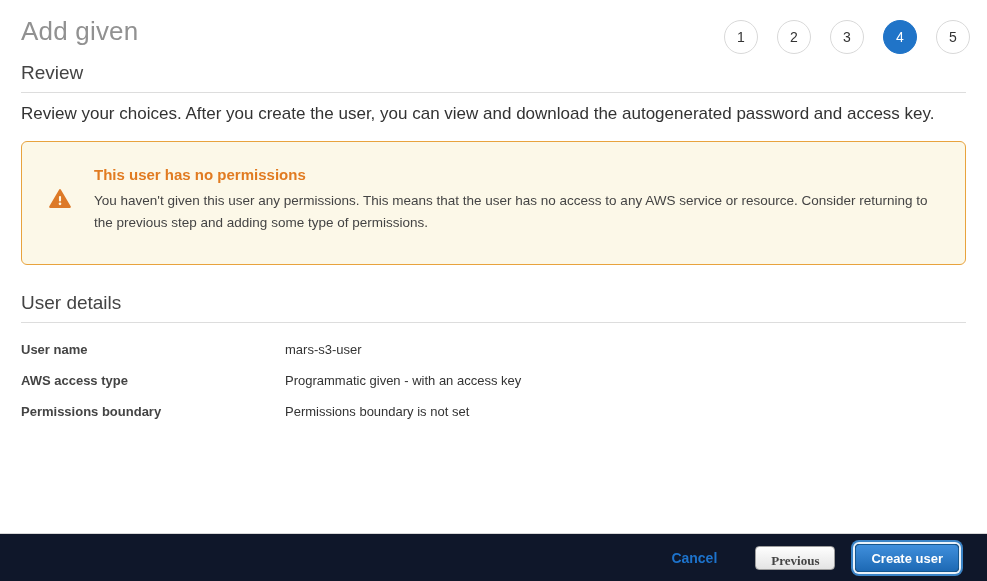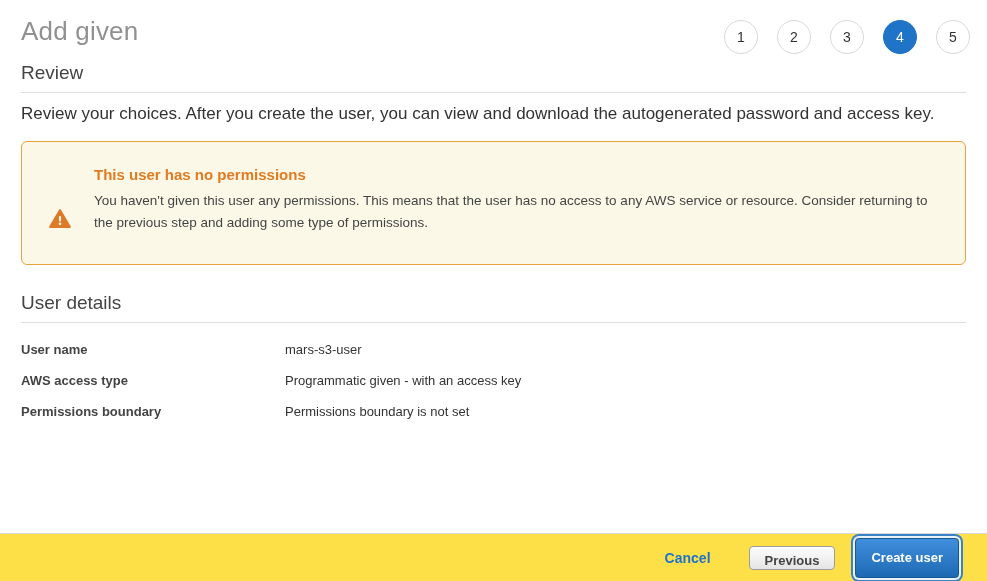--- a/index.html
+++ b/index.html
@@ -65,21 +65,21 @@
 
   
   .warning-box {
     margin-top: 19px;
     border: 1px solid #e8a33d;
     border-radius: 6px;
     background: #fcf8e8;
     min-height: 123px;
     padding: 24px 30px 30px 27px;
     display: flex;
-    align-items: flex-end;
+    align-items: center;
   }
   .warning-icon-wrap { margin-top: 2px; width: 22px; flex: 0 0 22px; }
   .warning-text { margin-left: 23px; }
   .warning-title {
     color: #e17b21;
     font-size: 15px;
     font-weight: 700;
     margin-bottom: 7px;
   }
   .warning-body {
@@ -114,21 +114,21 @@
     color: #333333;
     margin-top: 15px;
   }
 
   
   .footer {
     position: absolute;
     left: 0; right: 0; bottom: 0;
     height: 48px;
     border-top: 1px solid #d8d8d8;
-    background: #fde047;
+    background: #0f172a;
     display: flex;
     align-items: center;
     justify-content: flex-end;
     padding-right: 25px;
   }
   .cancel-link {
     color: #1d73cc;
     font-size: 14px;
     font-weight: 700;
     cursor: pointer;
@@ -142,26 +142,27 @@
     border-radius: 4px;
     cursor: pointer;
     padding: 6px 15px;
   }
   .btn-secondary {
     color: #444444;
     background: linear-gradient(#fefefe, #e4e4e4);
     border: 1px solid #9d9d9d;
     margin-right: 20px;
     height: 24px;
+    font-family: Liberation Serif, serif;
   }
   .btn-primary {
     color: #ffffff;
     background: linear-gradient(#408fdc, #1d69b4);
     border: 1px solid #16578f;
-    height: 40px;
+    height: 28px;
     box-shadow: 0 0 0 2px #eaf2fa, 0 0 0 4px #3a83c6;
     margin-right: 3px;
   }
 </style>
 </head>
 <body>
 
 <div class="page-header">
   <div class="page-title">Add given</div>
   <div class="steps">

